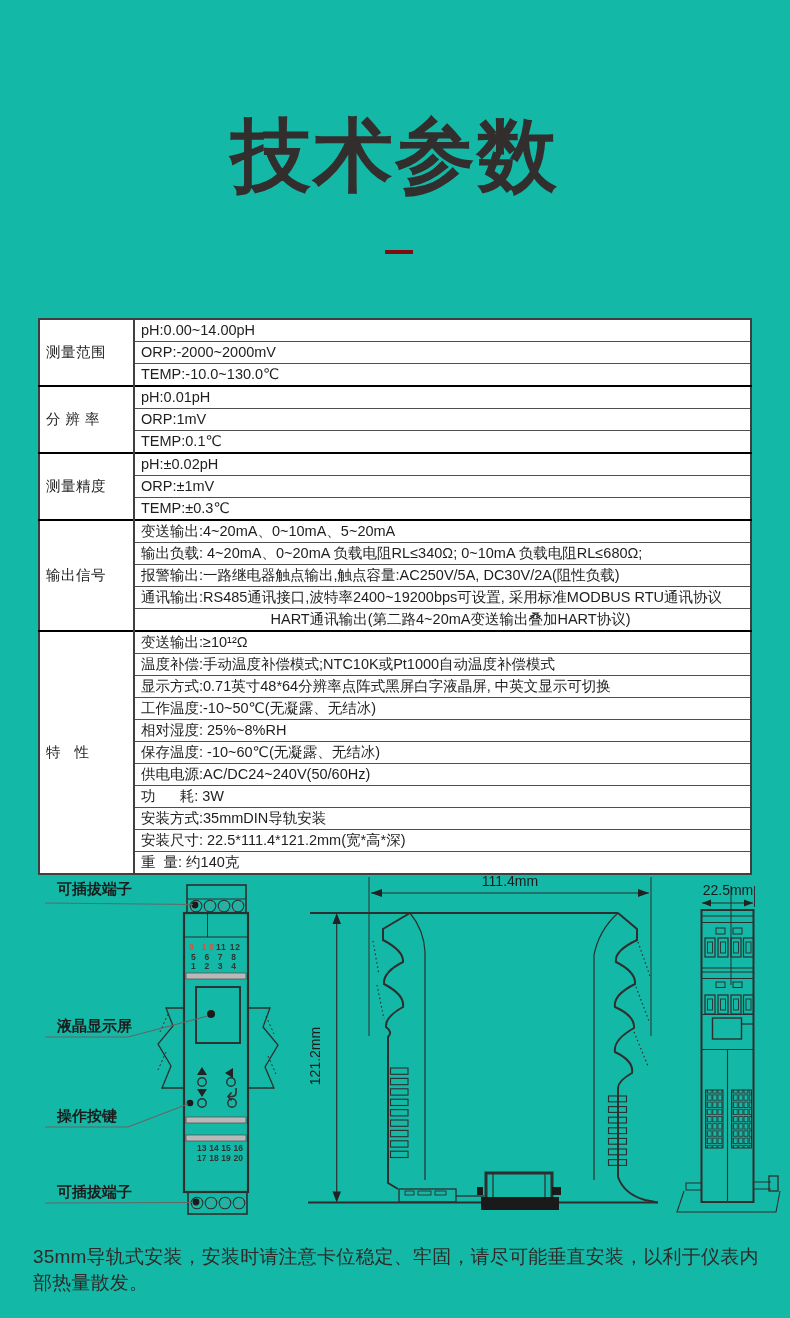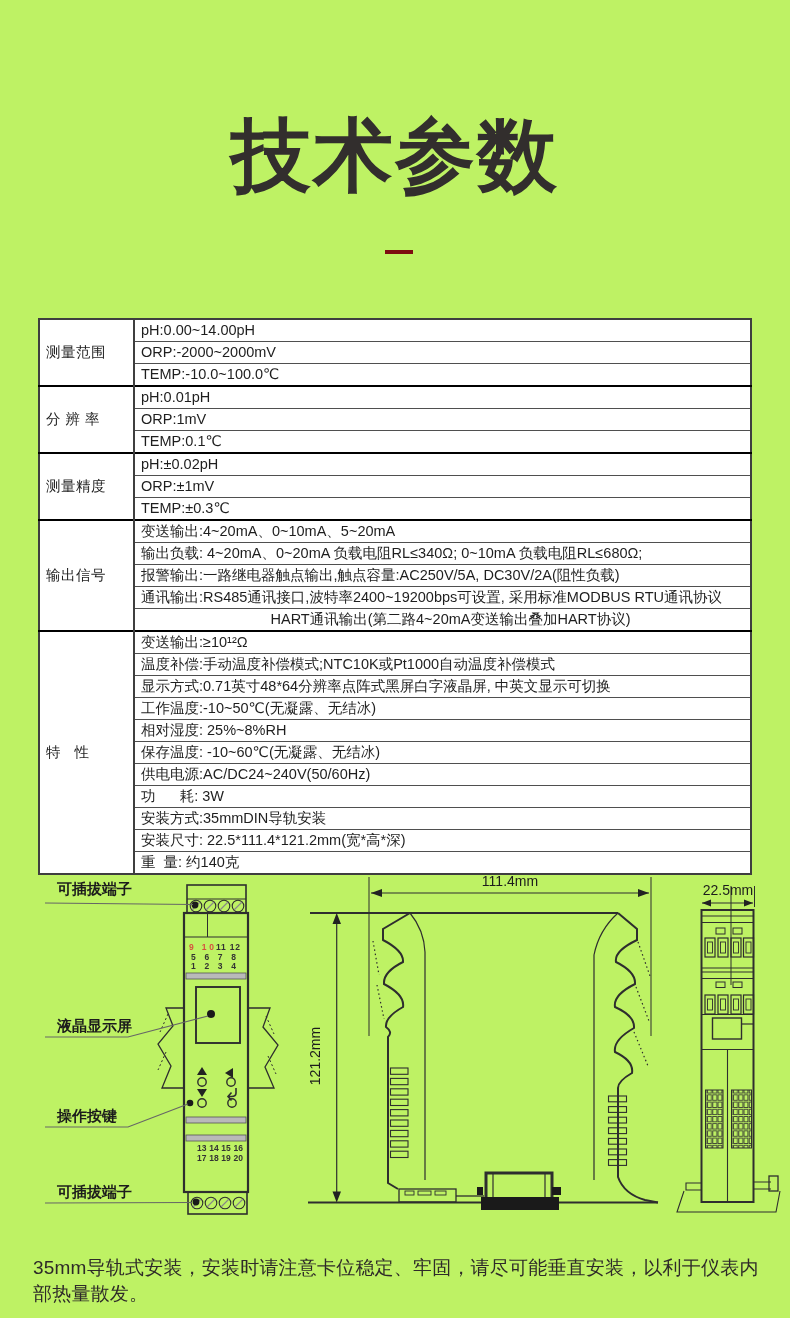--- a/index.html
+++ b/index.html
@@ -1,18 +1,18 @@
 <!DOCTYPE html>
 <html><head>
 <meta charset="utf-8">
 <style>
   * { margin:0; padding:0; box-sizing:border-box; }
   html,body { background:#ffffff; }
   .page {
-    position:relative; width:790px; height:1318px; background:#bef264;
+    position:relative; width:790px; height:1318px; background:#14b8a6;
     font-family:"Liberation Sans","DejaVu Sans",sans-serif; color:#222; overflow:hidden;
   }
   
   .title {
     position:absolute; top:112px; left:0; right:0; text-align:center;
     font-size:80px; font-weight:900; color:#322e2d; letter-spacing:2px; line-height:1.1;
   }
   .title-dash {
     position:absolute; left:385px; top:250px; width:28px; height:4px; background:#7d0d10;
   }
@@ -33,21 +33,21 @@
     padding-left:9px; letter-spacing:0.5px;border-radius:6px;
   }
   td.val { padding-left:9px; }
   td.val.center { text-align:center; padding-left:16px; }
   
   .drawings { position:absolute; left:0; top:855px; width:790px; height:380px; }
   svg text { font-family:"Liberation Sans","DejaVu Sans",sans-serif; }
   
   .caption {
     position:absolute; left:33px; top:1244px; width:740px;
-    font-size:19px; color:#2e2a29; letter-spacing:0.2px;margin-top:11px;
+    font-size:19px; color:#2e2a29; letter-spacing:0.2px;
   }
 </style>
 </head>
 <body>
 
 <div class="page">
 
   <div class="title">技术参数</div>
   <div class="title-dash"></div>
 
@@ -55,21 +55,21 @@
     <table class="spec">
       <tbody>
         <tr>
             <td class="lab" rowspan="3">测量范围</td>
             <td class="val">pH:0.00~14.00pH</td>
           </tr>
         <tr>
             <td class="val">ORP:-2000~2000mV</td>
           </tr>
         <tr>
-            <td class="val">TEMP:-10.0~100.0℃</td>
+            <td class="val">TEMP:-10.0~130.0℃</td>
           </tr>
 
         <tr class="gs">
             <td class="lab" rowspan="3">分 辨 率</td>
             <td class="val">pH:0.01pH</td>
           </tr>
         <tr>
             <td class="val">ORP:1mV</td>
           </tr>
         <tr>

